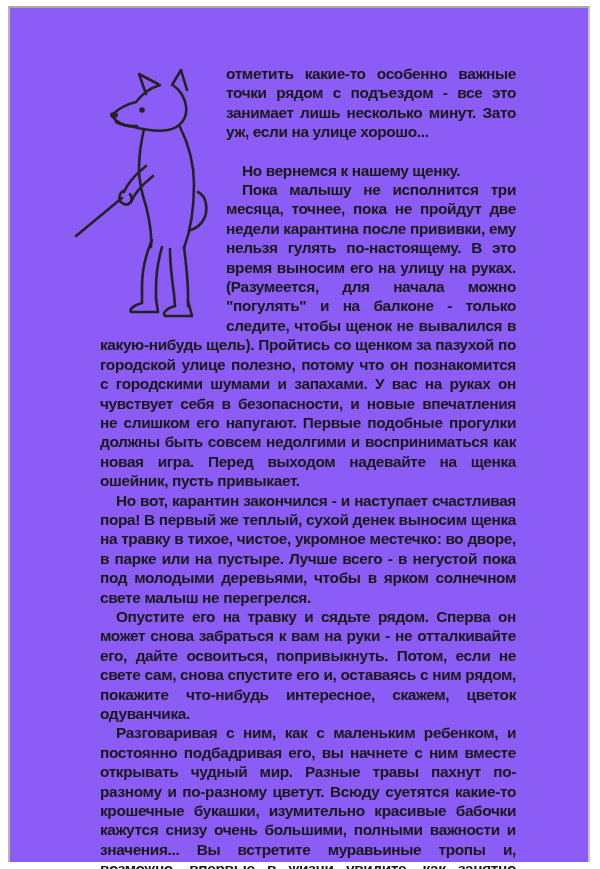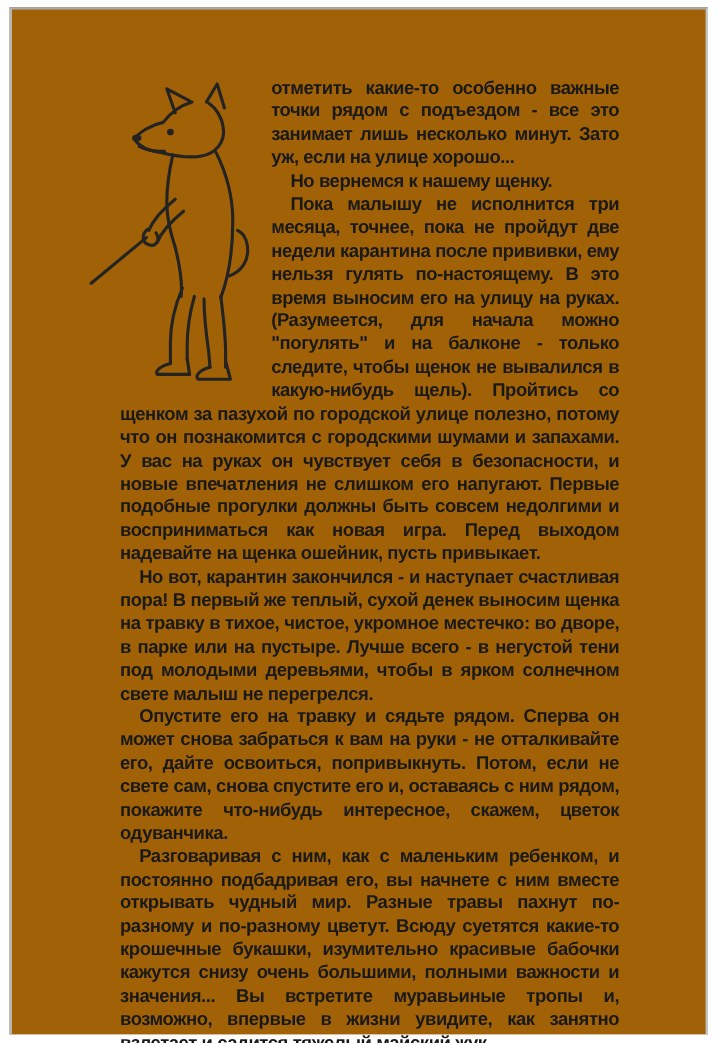--- a/index.html
+++ b/index.html
@@ -12,21 +12,21 @@
   }
   .scan-frame {
     position: absolute;
     top: 6px;
     left: 8px;
     width: 582px;
     height: 856px;
     border-top: 2px solid #a9a9a9;
     border-left: 2px solid #b6b6b6;
     border-right: 2px solid #c4c4c4;
-    background: #a16207;
+    background: #8b5cf6;
     box-sizing: border-box;
   }
   .page-content {
     position: relative;
     margin: 56px 0 0 90px;
     width: 416px;
     color: #191919;
     font-family: "Liberation Sans", sans-serif;
     font-weight: bold;
     font-size: 15.4px;
@@ -36,21 +36,21 @@
   }
   .illustration {
     float: left;
     width: 122px;
     height: 260px;
     margin: 2px 8px 2px -4px;
   }
   .illustration svg { display: block; width: 100%; height: 100%; overflow: visible; }
   p.para { margin: 0; }
   p.indent { text-indent: 16px; }
-  p.gap { }
+  p.gap { margin-top: 19px; }
   .ln { stroke: #232323; stroke-width: 2.6; fill: none; stroke-linecap: round; stroke-linejoin: round; }
   .fl { fill: #232323; stroke: none; }
 </style>
 </head>
 <body>
 
 <div class="scan-frame">
   <div class="page-content">
 
     <div class="illustration">
@@ -86,18 +86,18 @@
         <path class="ln" d="M88 177 C90 193 92 209 92 224 L92 236"></path>
         <path class="ln" d="M79 236 C71 238 66 243 69 246 L96 246 L92 231"></path>
 
         <path class="ln" d="M95 160 C106 156 112 146 110 134 C109 128 106 124 102 122"></path>
       </svg>
     </div>
 
     <p class="para">отметить какие-то особенно важные точки рядом с подъездом - все это занимает лишь несколько минут. Зато уж, если на улице хорошо...</p>
     <p class="para indent gap">Но вернемся к нашему щенку.</p>
     <p class="para indent">Пока малышу не исполнится три месяца, точнее, пока не пройдут две недели карантина после прививки, ему нельзя гулять по-настоящему. В это время выносим его на улицу на руках. (Разумеется, для начала можно "погулять" и на балконе - только следите, чтобы щенок не вывалился в какую-нибудь щель). Пройтись со щенком за пазухой по городской улице полезно, потому что он познакомится с городскими шумами и запахами. У вас на руках он чувствует себя в безопасности, и новые впечатления не слишком его напугают. Первые подобные прогулки должны быть совсем недолгими и восприниматься как новая игра. Перед выходом надевайте на щенка ошейник, пусть привыкает.</p>
-    <p class="para indent">Но вот, карантин закончился - и наступает счастливая пора! В первый же теплый, сухой денек выносим щенка на травку в тихое, чистое, укромное местечко: во дворе, в парке или на пустыре. Лучше всего - в негустой тени под молодыми деревьями, чтобы в ярком солнечном свете малыш не перегрелся.</p>
+    <p class="para indent">Но вот, карантин закончился - и наступает счастливая пора! В первый же теплый, сухой денек выносим щенка на травку в тихое, чистое, укромное местечко: во дворе, в парке или на пустыре. Лучше всего - в негустой пока под молодыми деревьями, чтобы в ярком солнечном свете малыш не перегрелся.</p>
     <p class="para indent">Опустите его на травку и сядьте рядом. Сперва он может снова забраться к вам на руки - не отталкивайте его, дайте освоиться, попривыкнуть. Потом, если не свете сам, снова спустите его и, оставаясь с ним рядом, покажите что-нибудь интересное, скажем, цветок одуванчика.</p>
     <p class="para indent">Разговаривая с ним, как с маленьким ребенком, и постоянно подбадривая его, вы начнете с ним вместе открывать чудный мир. Разные травы пахнут по-разному и по-разному цветут. Всюду суетятся какие-то крошечные букашки, изумительно красивые бабочки кажутся снизу очень большими, полными важности и значения... Вы встретите муравьиные тропы и, возможно, впервые в жизни увидите, как занятно взлетает и садится тяжелый майский жук.</p>
 
   </div>
 </div>
 
 </body></html>

